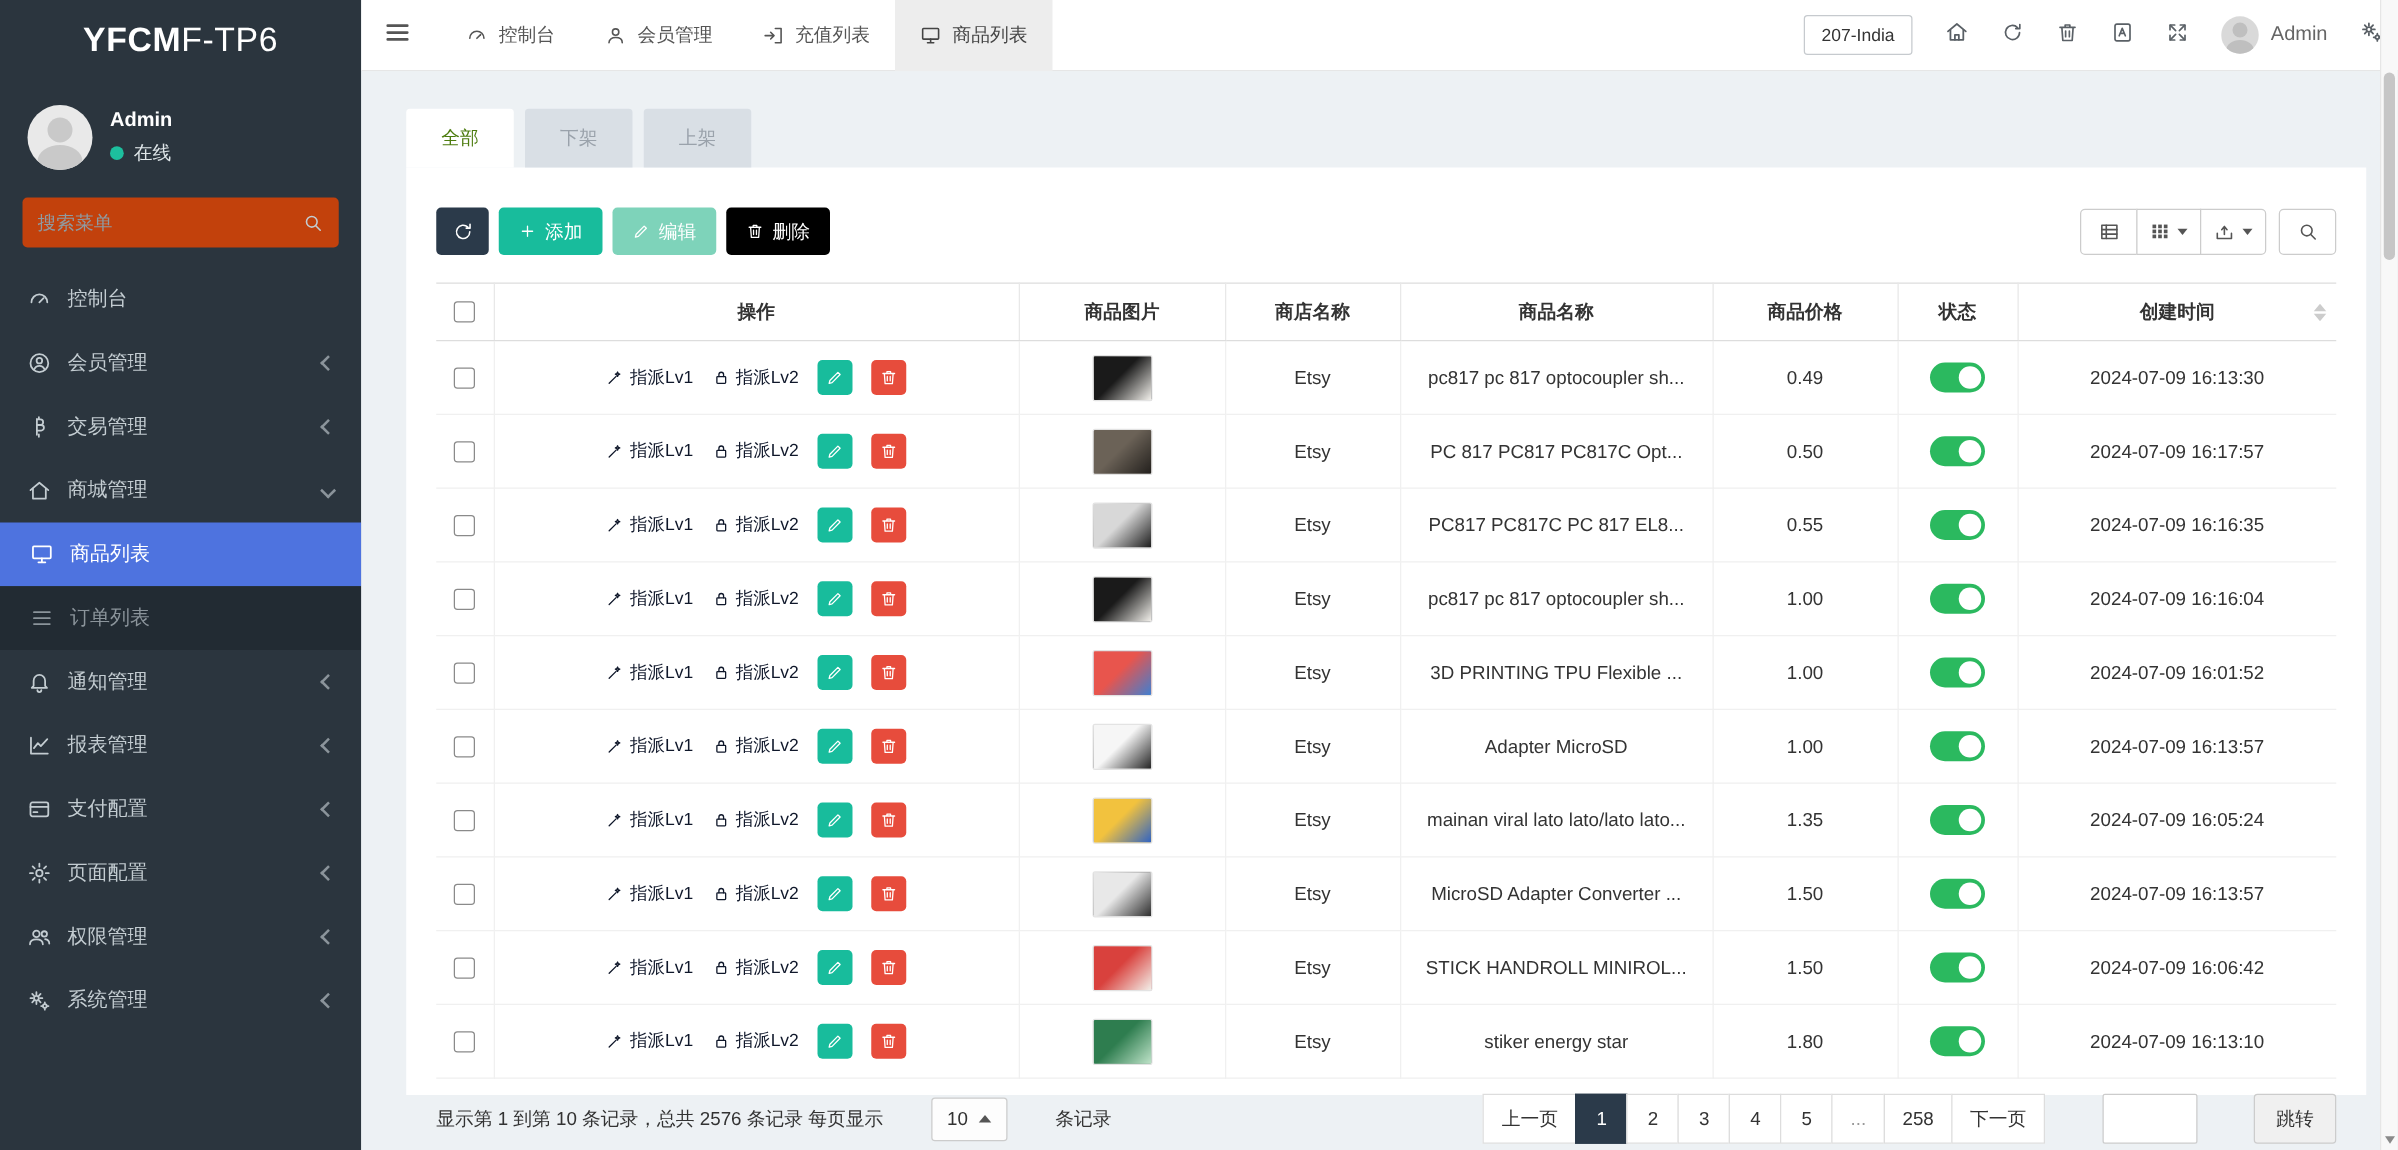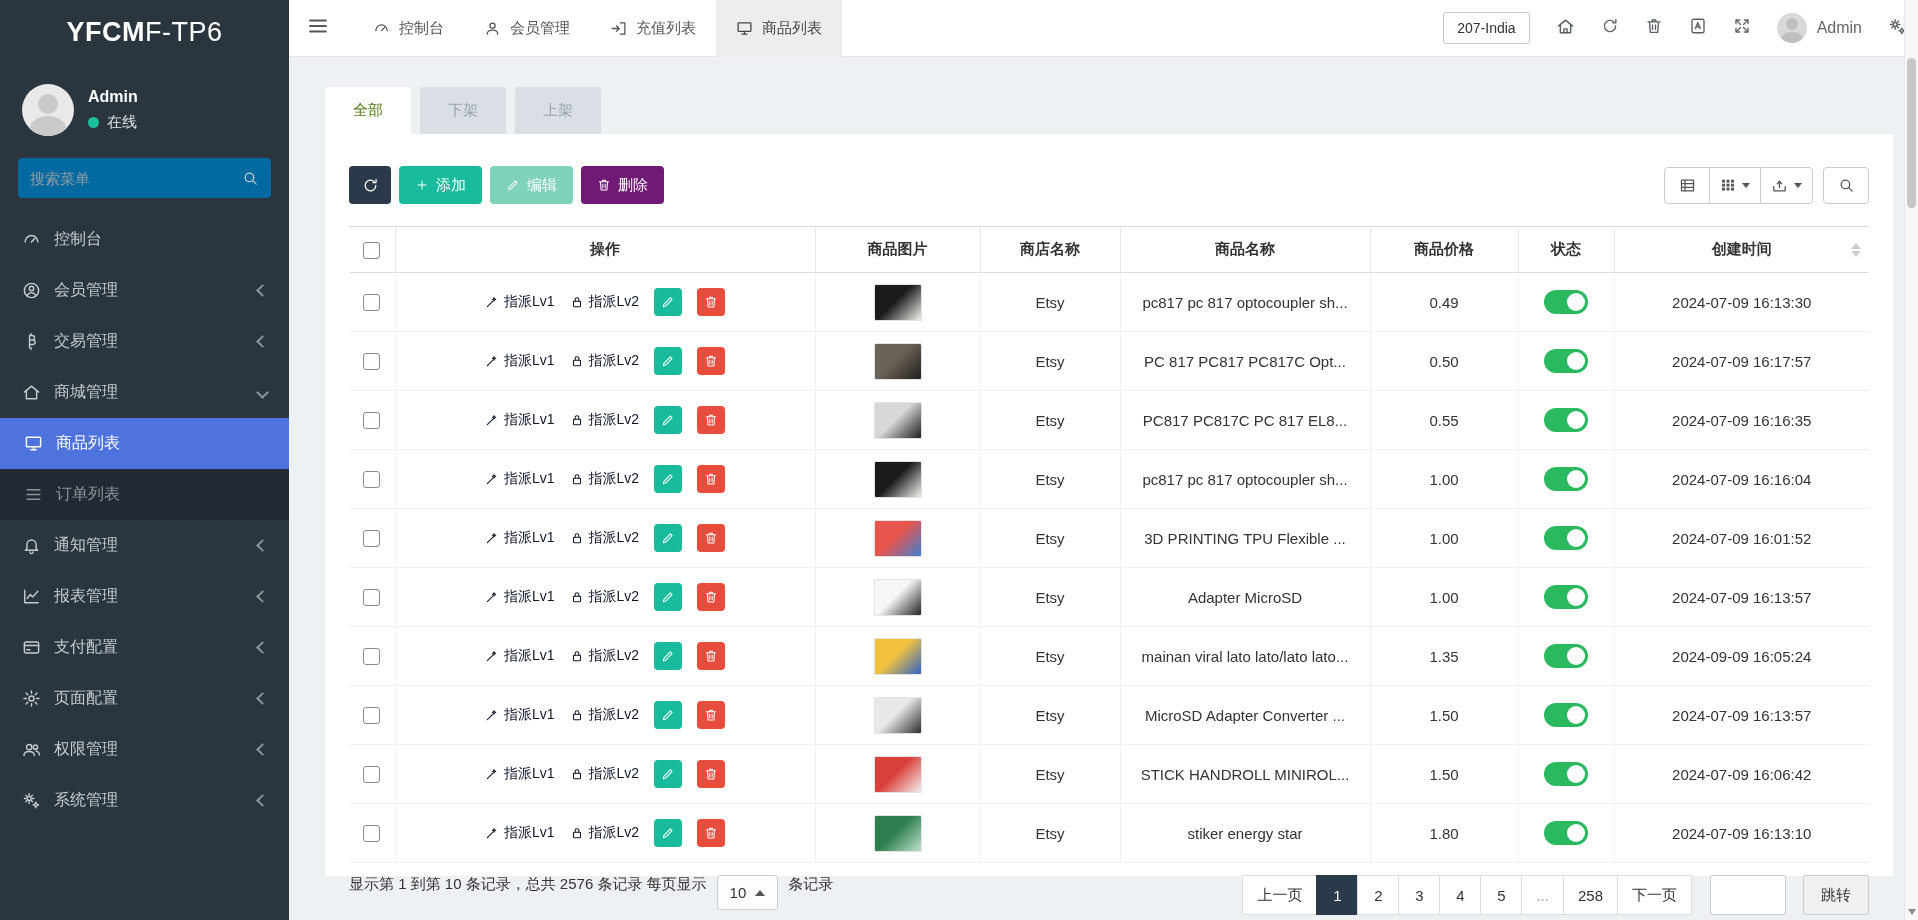--- a/index.html
+++ b/index.html
@@ -12,21 +12,21 @@
   .logo b { font-weight:bold; }
   .logo span.rest { font-weight:400; }
   .profile { display:flex; align-items:center; padding:20px 22px 10px 22px; }
   .avatar { width:52px; height:52px; border-radius:50%; background:#e9e9e9; position:relative; overflow:hidden; }
   .avatar:before { content:""; position:absolute; top:10px; left:16px; width:20px; height:20px; border-radius:50%; background:#c9c9c9; }
   .avatar:after { content:""; position:absolute; top:32px; left:8px; width:36px; height:26px; border-radius:50%; background:#c9c9c9; }
   .profile .pinfo { margin-left:14px; }
   .pname { color:#fff; font-weight:bold; font-size:16px; }
   .pstatus { display:flex; align-items:center; margin-top:7px; font-size:15px; color:#dfe6e9; }
   .dot { width:11px; height:11px; border-radius:50%; background:#1dbf9e; margin-right:8px; }
-  .side-search { margin:12px 18px 6px 18px; height:40px; background:#0369a1; border-radius:4px; display:flex; align-items:center; padding:0 12px; }
+  .side-search { margin:12px 18px 6px 18px; height:40px; background:#c2410c; border-radius:4px; display:flex; align-items:center; padding:0 12px; }
   .side-search input { flex:1; background:transparent; border:none; outline:none; color:#cfd8dc; font-size:15px; font-family:inherit; }
   .side-search input::placeholder { color:#8f9ba2; }
   .side-menu { margin-top:16px; }
   .side-item { display:flex; align-items:center; padding:15px 22px; font-size:16px; color:#c3ccd1; cursor:pointer; }
   .side-item .lbl { margin-left:13px; }
   .side-item .chev { margin-left:auto; }
   .side-item.sub { background:#222b33; padding-left:24px; }
   .side-item.sub.active { background:#4e73df; color:#fff; }
   .side-item.dim { color:#8b949b; }
   .chev { width:9px; height:9px; border-left:2px solid #8b949b; border-bottom:2px solid #8b949b; display:inline-block; }
@@ -54,21 +54,21 @@
   .content { flex:1; background:#edf1f4; padding:30px 36px 0 36px; overflow:hidden; }
   .filter-tabs { display:flex; }
   .ftab { padding:14px 28px; font-size:15px; background:#d9dfe5; color:#9aa2ab; margin-right:9px; border-radius:3px 3px 0 0; cursor:pointer; }
   .ftab.active { background:#fff; color:#4d7c0f; }
   .panel { background:#fff; padding:32px 24px 0 24px; height:742px; }
   .toolbar { display:flex; align-items:center; }
   .tbtn { height:38px; border:none; border-radius:4px; color:#fff; font-size:15px; font-family:inherit; display:inline-flex; align-items:center; gap:7px; padding:0 16px; margin-right:8px; cursor:pointer; }
   .tbtn.dark { background:#2b3a4a; width:42px; justify-content:center; padding:0; }
   .tbtn.green { background:#18bc9c; }
   .tbtn.green-dis { background:#7ed3ba; cursor:default; }
-  .tbtn.red-dis { background:#701a75; cursor:default; }
+  .tbtn.red-dis { background:#000000; cursor:default; }
   .tool-right { margin-left:auto; display:flex; align-items:center; }
   .btn-group { display:flex; }
   .gbtn { height:37px; min-width:46px; padding:0 10px; background:#fff; border:1px solid #ccc; color:#555; display:inline-flex; align-items:center; justify-content:center; gap:6px; cursor:pointer; }
   .btn-group .gbtn + .gbtn { margin-left:-1px; }
   .btn-group .gbtn:first-child { border-radius:4px 0 0 4px; }
   .btn-group .gbtn:last-child { border-radius:0 4px 4px 0; }
   .gbtn.solo { border-radius:4px; margin-left:10px; }
   .caret { width:0; height:0; border-left:4px solid transparent; border-right:4px solid transparent; border-top:5px solid #555; display:inline-block; }
 
   
@@ -86,21 +86,21 @@
   .op-cell { display:flex; align-items:center; justify-content:center; gap:15px; }
   .alink { color:#0f172a; font-size:14px; display:inline-flex; align-items:center; gap:5px; cursor:pointer; }
   .sq { width:28px; height:28px; border:none; border-radius:4px; color:#fff; display:inline-flex; align-items:center; justify-content:center; cursor:pointer; }
   .sq.edit { background:#18bc9c; }
   .sq.del { background:#e74c3c; }
   .thumb { width:48px; height:37px; border-radius:2px; margin:0 auto; border:1px solid #e3e3e3; }
   .toggle { width:44px; height:24px; border-radius:13px; background:#2bb95f; position:relative; display:inline-block; cursor:pointer; vertical-align:middle; }
   .toggle:after { content:""; position:absolute; right:3px; top:3px; width:18px; height:18px; border-radius:50%; background:#fff; }
 
   
-  .tfoot { display:flex; align-items:flex-start; margin-top:12px; font-size:15px; color:#333; }
+  .tfoot { display:flex; align-items:center; margin-top:12px; font-size:15px; color:#333;gap:28px; }
   .psize { border:1px solid #ccc; border-radius:3px; padding:8px 12px; margin:0 10px; display:inline-flex; align-items:center; gap:9px; cursor:pointer; background:#fdfdfd; }
   .psize i { width:0; height:0; border-left:5px solid transparent; border-right:5px solid transparent; border-bottom:6px solid #555; }
   .pager { margin-left:auto; display:flex; align-items:center;border-radius:12px; }
   .pg { min-width:42px; height:40px; padding:0 14px; border:1px solid #ddd; background:#fff; color:#333; font-size:15px; display:inline-flex; align-items:center; justify-content:center; cursor:pointer; font-family:inherit; }
   .pg + .pg { margin-left:-1px; }
   .pg.active { background:#2b3a4a; border-color:#2b3a4a; color:#fff; }
   .pg.muted { color:#999; cursor:default; }
   .jump-input { width:76px; height:40px; border:1px solid #ccc; border-radius:2px; margin-left:18px; outline:none; font-size:15px; padding:0 8px; font-family:inherit; }
   .jump-btn { height:40px; padding:0 17px; margin-left:17px; border:1px solid #ccc; border-radius:3px; background:#f0f0f0; font-size:15px; color:#333; cursor:pointer; font-family:inherit; }
 
@@ -775,21 +775,21 @@
                     </button>
                   </div>
                 </td>
                 <td class="col-img">
                   <div class="thumb" style="background:linear-gradient(135deg,#f2c23e 45%,#2f63c4)"></div>
                 </td>
                 <td class="col-store">Etsy</td>
                 <td class="col-name">mainan viral lato lato/lato lato...</td>
                 <td class="col-price">1.35</td>
                 <td class="col-status"><span class="toggle"></span></td>
-                <td class="col-time">2024-09-09 16:05:24</td>
+                <td class="col-time">2024-07-09 16:05:24</td>
               </tr>
               <tr>
                 <td><span class="cb"></span></td>
                 <td class="col-op">
                   <div class="op-cell">
                     <a class="alink">
                       <span class="ic">
                         <svg width="14" height="14" viewBox="0 0 24 24" fill="none" stroke="currentColor" stroke-width="1.8" stroke-linecap="round" stroke-linejoin="round">
                           <path d="M4 20L13.5 10.5"></path>
                           <path d="M15.5 4.5l.9 2.1 2.1.9-2.1.9-.9 2.1-.9-2.1-2.1-.9 2.1-.9z"></path>

